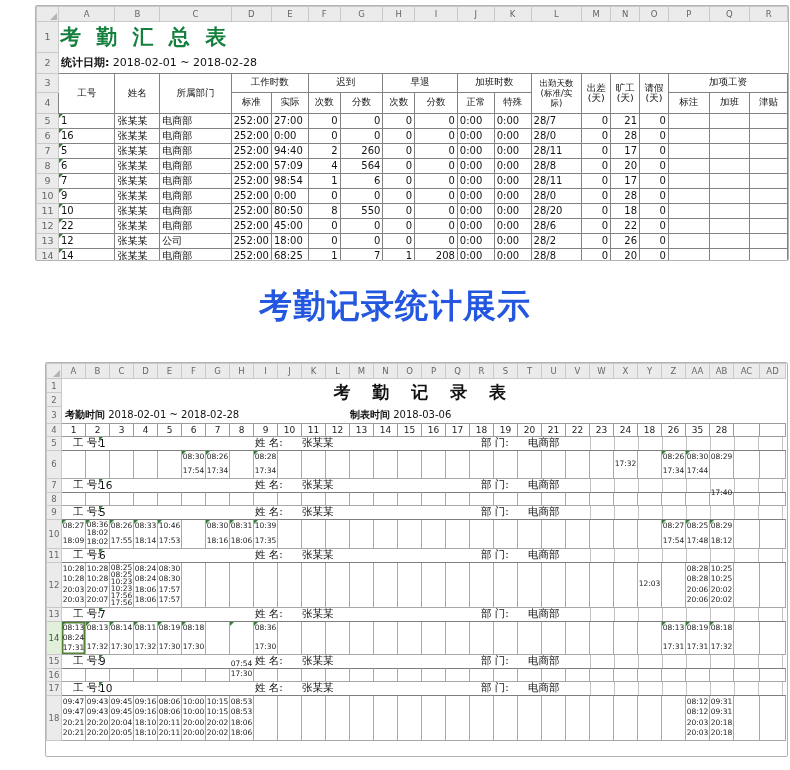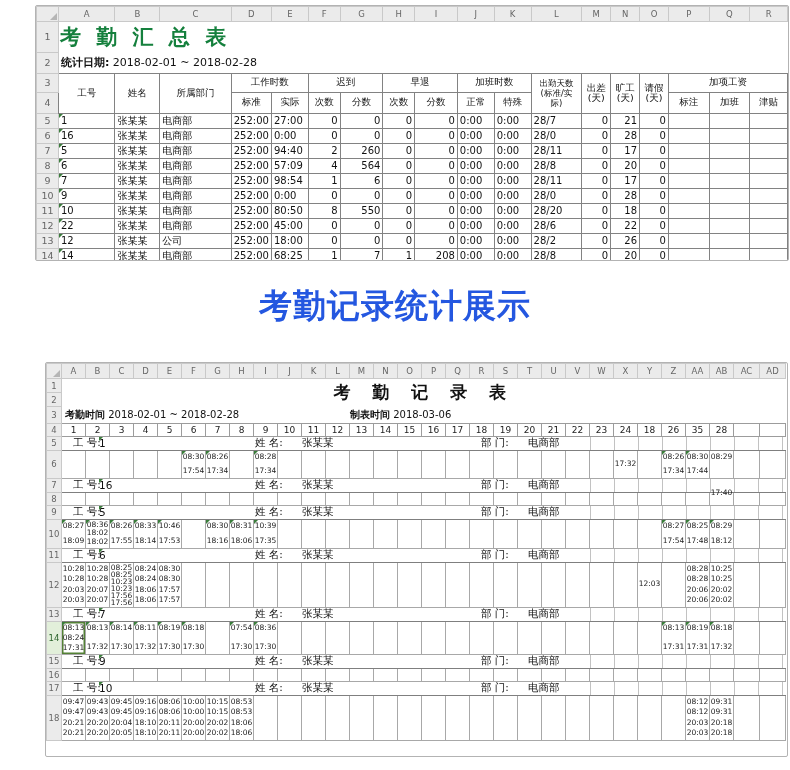--- a/index.html
+++ b/index.html
@@ -842,21 +842,21 @@
           </td>
           <td class="tc tri">
             <div class="tcell" style="height: 30px; justify-content: space-between;">
               <div style="line-height: 10.5px;">08:18</div>
               <div style="line-height: 10.5px;">17:30</div>
             </div>
           </td>
           <td class="tc"></td>
           <td class="tc tri">
             <div class="tcell" style="height: 30px; justify-content: space-between;">
-              <div style="line-height: 10.5px;">07:54</div>
+              <div style="line-height: 10.5px; margin-top: 36px;">07:54</div>
               <div style="line-height: 10.5px;">17:30</div>
             </div>
           </td>
           <td class="tc tri">
             <div class="tcell" style="height: 30px; justify-content: space-between;">
               <div style="line-height: 10.5px;">08:36</div>
               <div style="line-height: 10.5px;">17:30</div>
             </div>
           </td>
           <td class="tc"></td>

